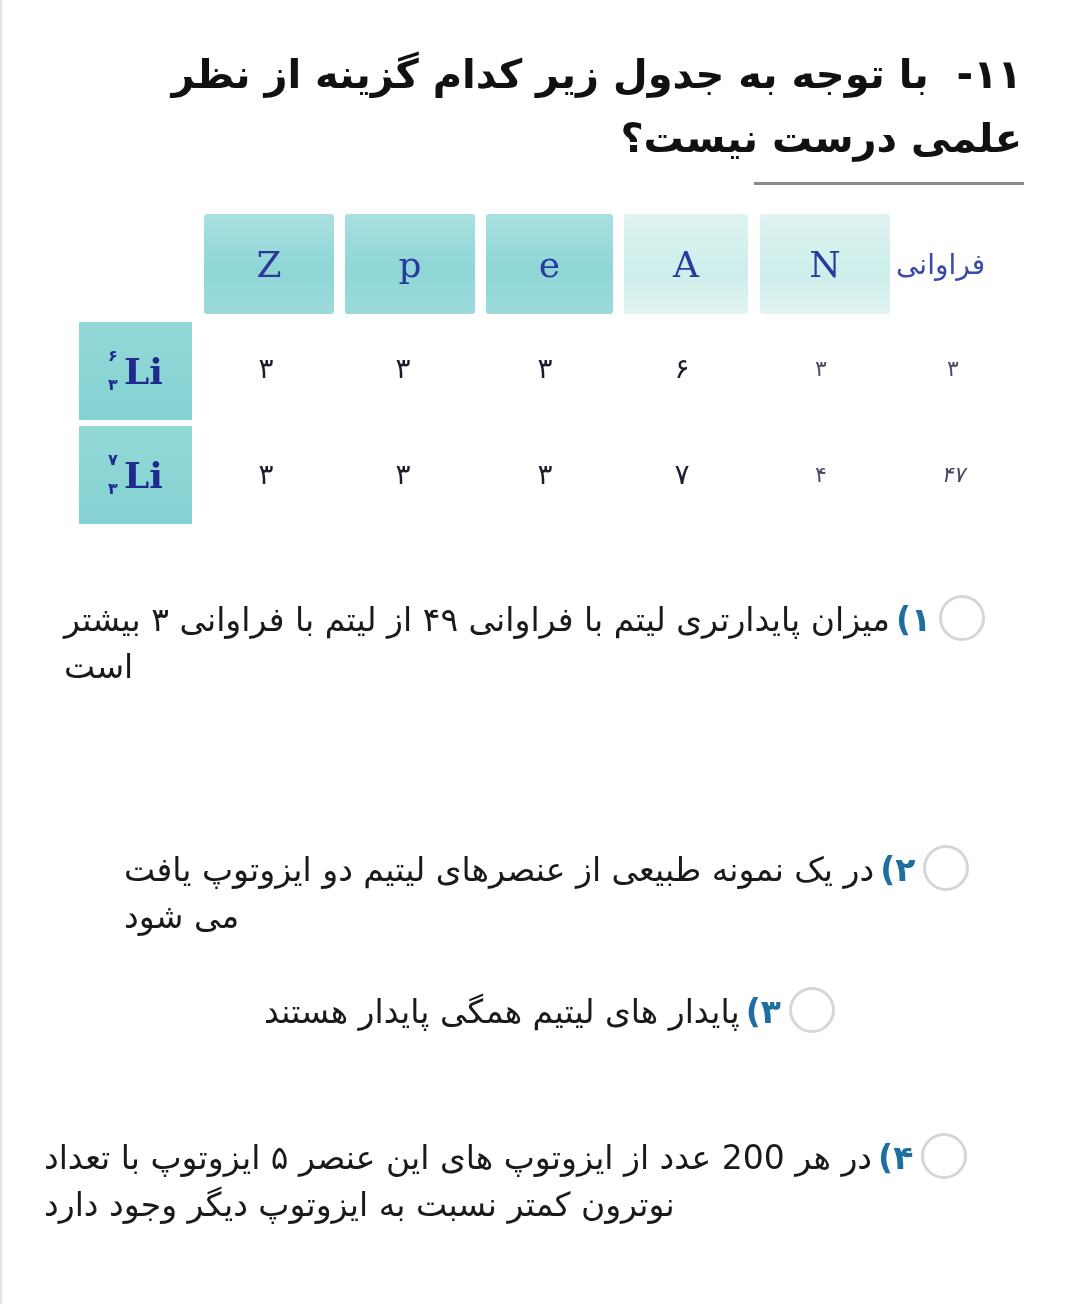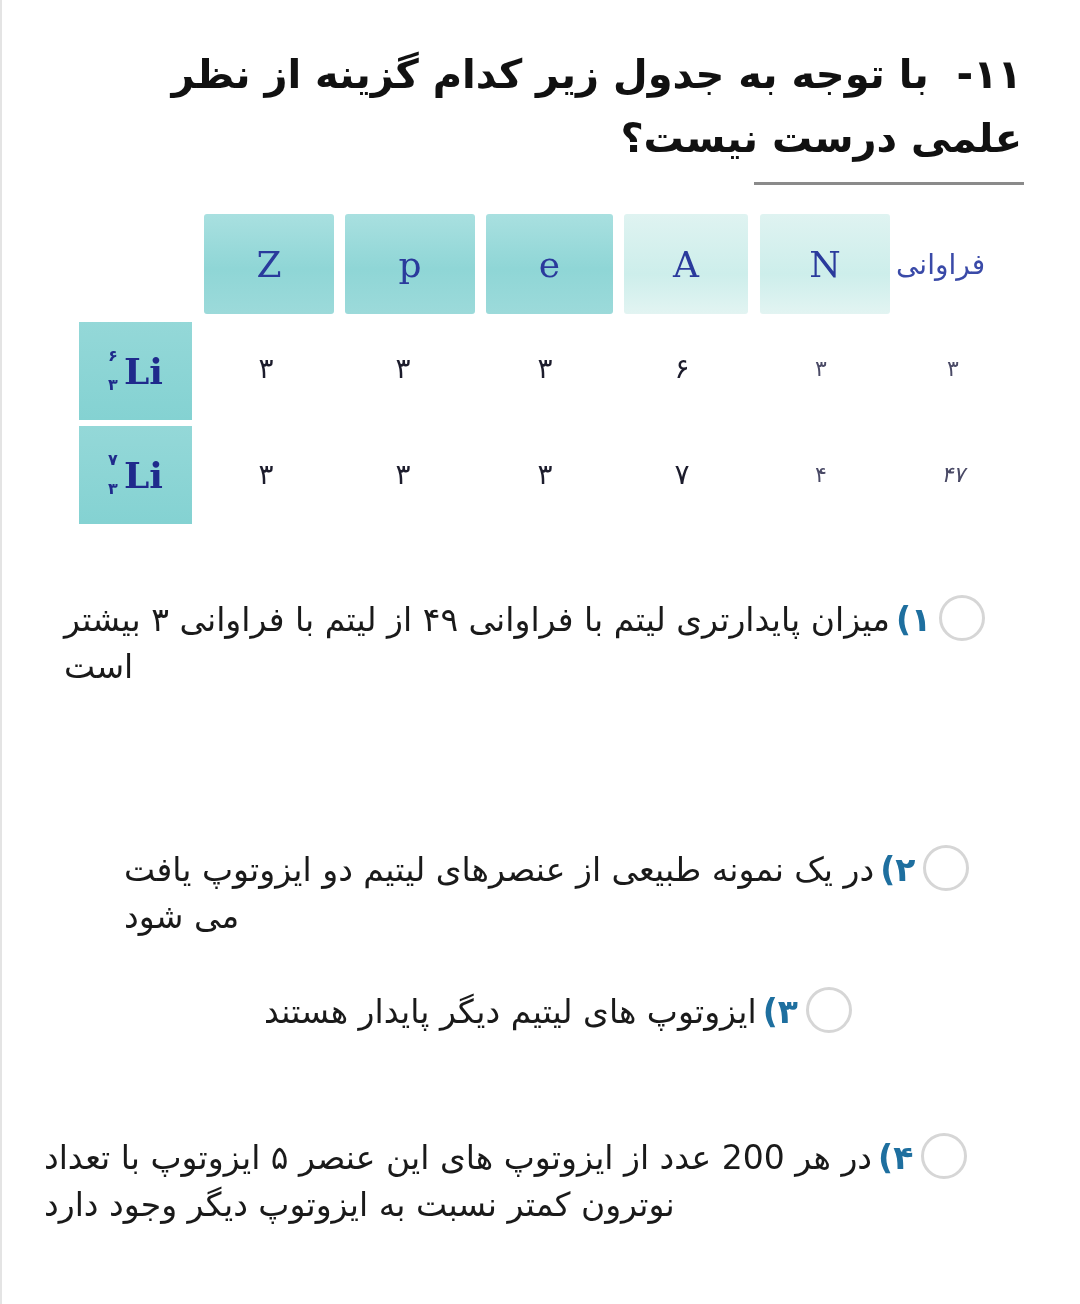--- a/index.html
+++ b/index.html
@@ -207,18 +207,18 @@
 
 <div class="option" style="top:598px;width:960px;">
   <span class="radio"></span><span class="opt-num">۱)</span><span>میزان پایدارتری لیتم با فراوانی ۴۹ از لیتم با فراوانی ۳ بیشتر است</span>
 </div>
 
 <div class="option" style="top:824px;width:900px;margin-top:24px;">
   <span class="radio"></span><span class="opt-num">۲)</span><span>در یک نمونه طبیعی از عنصرهای لیتیم دو ایزوتوپ یافت می شود</span>
 </div>
 
 <div class="option" style="top:990px;width:760px;">
-  <span class="radio"></span><span class="opt-num">۳)</span><span>ایزوتوپ های لیتیم دیگر پایدار هستند</span>
+  <span class="radio"></span><span class="opt-num">۳)</span><span>پایدار های لیتیم همگی پایدار هستند</span>
 </div>
 
 <div class="option" style="top:1136px;width:980px;">
   <span class="radio"></span><span class="opt-num">۴)</span><span>در هر 200 عدد از ایزوتوپ های این عنصر ۵ ایزوتوپ با تعداد نوترون کمتر نسبت به ایزوتوپ دیگر وجود دارد</span>
 </div>
 
 </body></html>

